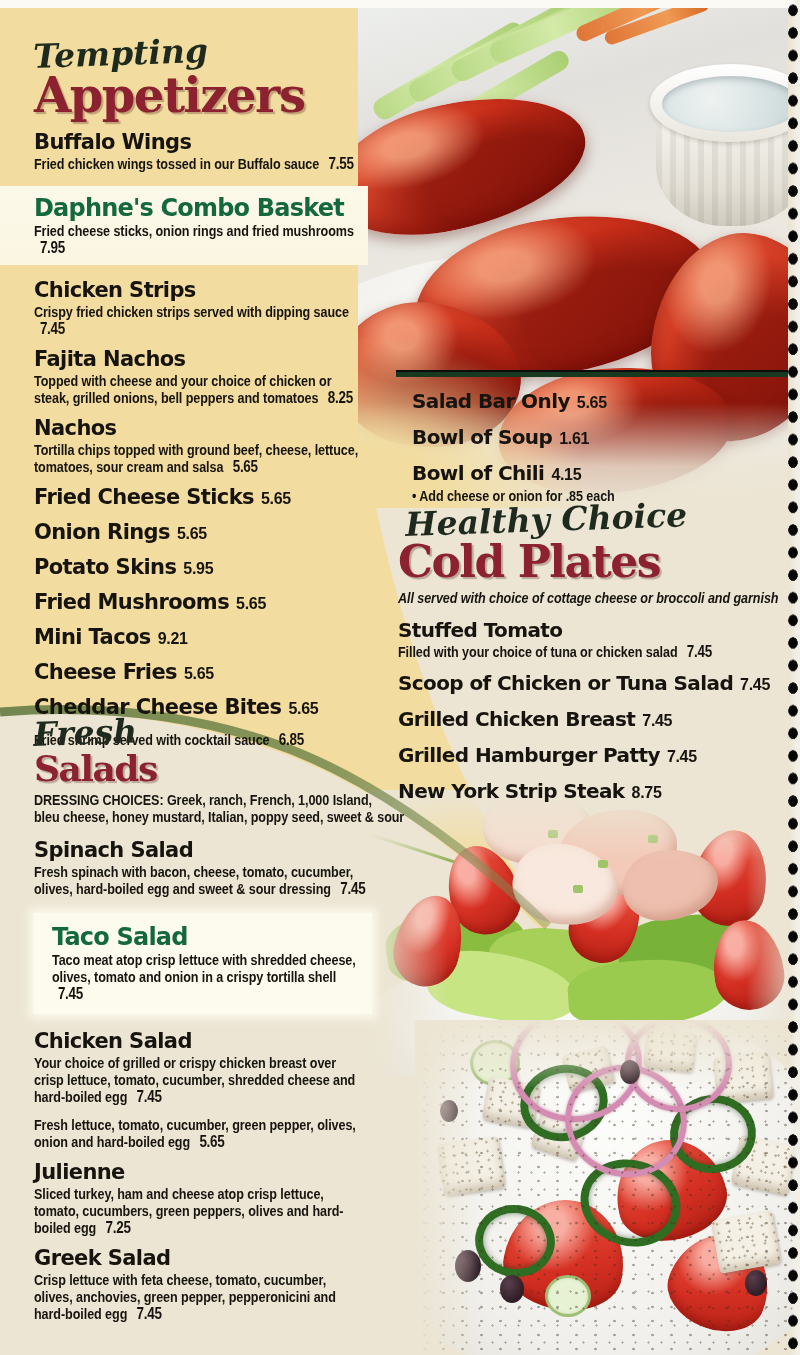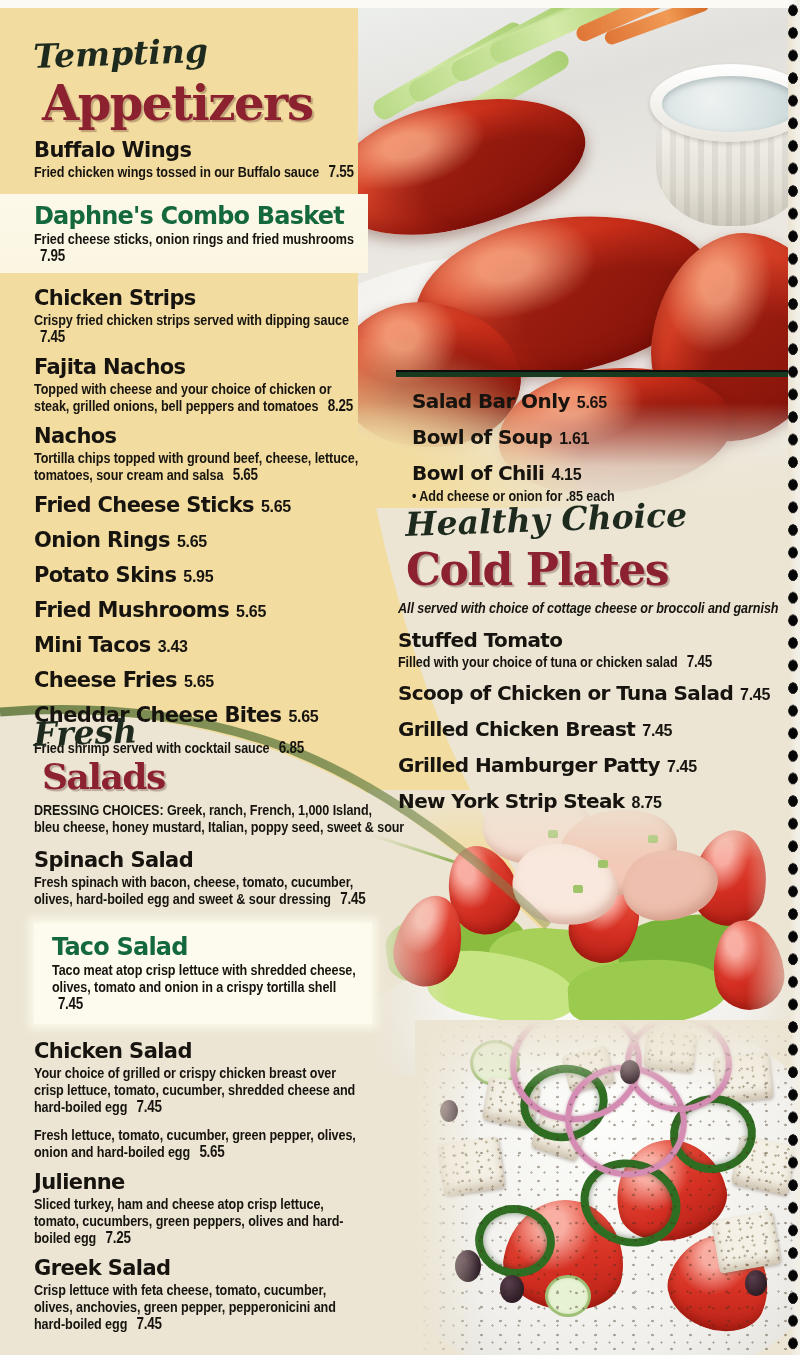--- a/index.html
+++ b/index.html
@@ -60,21 +60,21 @@
   .onion{border:6px solid #d48cb3;box-shadow:inset 0 0 4px rgba(150,70,110,.5),0 0 3px rgba(150,70,110,.4);}
   .olive{position:absolute;border-radius:50%;background:radial-gradient(at 35% 30%,#5a3f4c,#2e1d26 70%);}
   .cuke{position:absolute;border-radius:50%;background:radial-gradient(#e7f2d4 60%,#b7d390);border:3px solid #9fbf77;}
   .herbs{position:absolute;inset:0;opacity:.5;
     background-image:radial-gradient(circle 1.4px,rgba(70,50,30,.85) 0 1px,transparent 1.6px),
                      radial-gradient(circle 1.1px,rgba(50,40,20,.7) 0 .9px,transparent 1.3px);
     background-size:19px 14px,13px 17px;background-position:0 0,6px 8px;}
   
   .sec{position:absolute;z-index:4}
   .script{font:italic bold 33px/1 "DejaVu Serif",serif;color:#1e2a1e;transform:rotate(-2deg);transform-origin:0 100%;}
-  .big{font:bold 48px/0.95 "DejaVu Serif",serif;color:#8c2130;letter-spacing:-1.5px;margin:8px;
+  .big{font:bold 48px/0.95 "DejaVu Serif",serif;color:#8c2130;letter-spacing:-1.5px;margin:0;
        text-shadow:2px 2px 1px rgba(74,28,24,.3);}
   .mi{margin:0 0 11px 0;position:relative}
   .mi-head{white-space:nowrap;line-height:23px}
   .mi-name{font:bold 21px/1.05 "DejaVu Sans",sans-serif;color:#17140f;letter-spacing:-0.6px;}
   .mi-price{font:bold 16px/1 "Liberation Sans",sans-serif;color:#17140f;letter-spacing:-0.3px;margin-left:7px;}
   .mi-desc,.mi-note,.dressing,.cp-note{font:bold 15px/17px "Liberation Sans",sans-serif;color:#17140f;
     width:119%;transform:scaleX(0.84);transform-origin:0 0;letter-spacing:-0.1px;}
   .mi-note{margin-top:1px}
   .band{background:linear-gradient(180deg,#fcf9ea,#fbf6e2);margin-left:-34px;margin-right:-4px;
         padding:10px 6px 9px 34px;margin-top:14px;margin-bottom:14px;}
@@ -259,21 +259,21 @@
 
         </div>
         <div class="mi">
           <div class="mi-head">
             <span class="mi-name">Fried Mushrooms</span><span class="mi-price hp">5.65</span>
           </div>
 
         </div>
         <div class="mi">
           <div class="mi-head">
-            <span class="mi-name">Mini Tacos</span><span class="mi-price hp">3.43</span>
+            <span class="mi-name">Mini Tacos</span><span class="mi-price hp">9.21</span>
           </div>
 
         </div>
         <div class="mi">
           <div class="mi-head">
             <span class="mi-name">Cheese Fries</span><span class="mi-price hp">5.65</span>
           </div>
 
         </div>
         <div class="mi">

